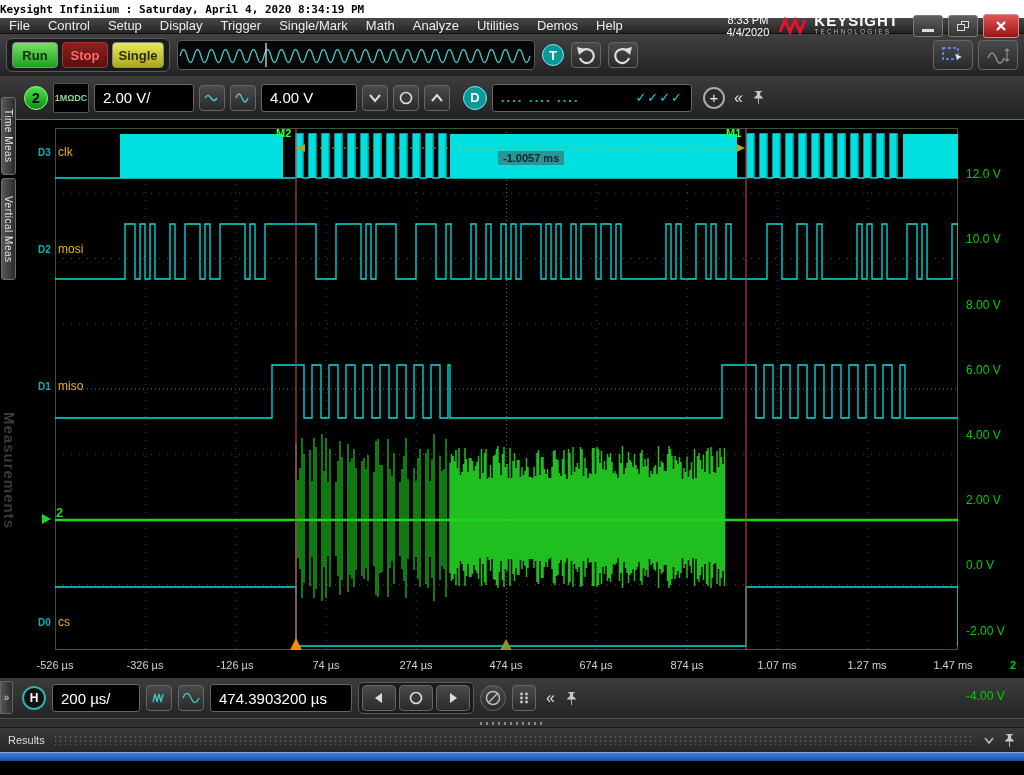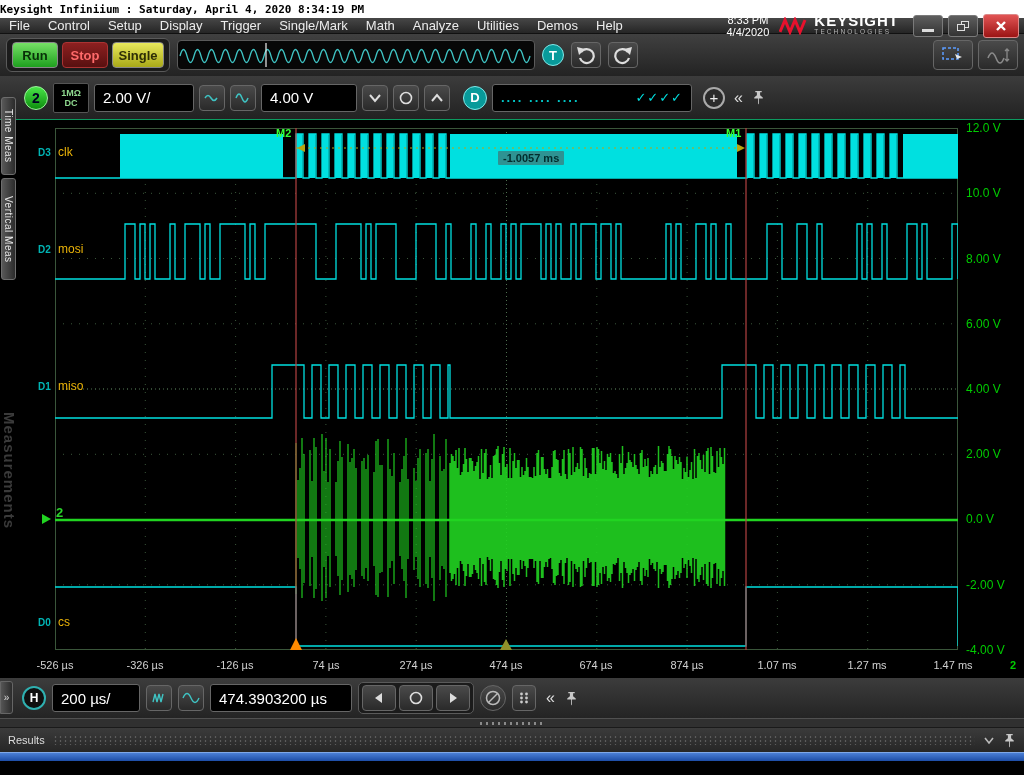--- a/index.html
+++ b/index.html
@@ -50,21 +50,21 @@
   .big-icon-btn { width:40px; height:30px; background:linear-gradient(#4a4a4a,#2a2a2a); border:1px solid #666;
                   border-radius:4px; display:flex; align-items:center; justify-content:center; }
 
   
   .channelbar { height:43px; background:linear-gradient(#3c3c3c,#222); display:flex; align-items:center;
                 padding-left:24px; gap:5px; }
   .ch-circle { width:24px; height:24px; border-radius:50%; background:linear-gradient(#49e549,#0d8d0d);
                border:1px solid #9cf59c; color:#002; font-weight:bold; font-size:14px;
                display:flex; align-items:center; justify-content:center; }
   .coupling { width:36px; height:30px; background:#000; border:1px solid #555; border-radius:2px;
-              color:#8fd98f; font-size:9px; font-weight:bold; display:flex; flex-direction:column;
+              color:#8fd98f; font-size:9px; font-weight:bold; display:flex; flex-direction:row;
               align-items:center; justify-content:center; line-height:10px; }
   .mini-btn { width:26px; height:26px; background:linear-gradient(#4a4a4a,#2a2a2a); border:1px solid #666;
               border-radius:4px; display:flex; align-items:center; justify-content:center; color:#eee; }
   .d-circle { width:24px; height:24px; border-radius:50%; background:#089a9a; border:1px solid #7fe9e9;
               color:#fff; font-weight:bold; font-size:13px; display:flex; align-items:center; justify-content:center; }
   .dig-box { width:200px; height:28px; background:#000; border:1px solid #666; border-radius:3px;
              display:flex; align-items:center; justify-content:space-between; padding:0 8px; }
   .dig-dots { color:#00c8c8; font-size:13px; font-weight:bold; letter-spacing:2px; }
   .dig-checks { color:#00dede; font-size:13px; letter-spacing:1px; }
   .plus-circle { width:22px; height:22px; border-radius:50%; border:2px solid #aaa; color:#eee; font-size:15px;
@@ -84,21 +84,21 @@
   
   .main { position:relative; height:535px; background:#000; border-top:1px solid #0c9a60; }
   .ov { position:absolute; z-index:4; white-space:nowrap; }
   .sig-id { color:#00b4b4; font-size:10px; font-weight:bold; }
   .sig-name { color:#eab308; font-size:12px; }
   .ref2 { color:#2ad42a; font-size:13px; font-weight:bold; }
   .ref-tri { width:0; height:0; border-top:5px solid transparent; border-bottom:5px solid transparent;
              border-left:9px solid #21d421; }
   .mlabel { color:#35ff35; font-size:11px; font-weight:bold; }
   .delta-label { background:#2e9393; color:#012c2c; font-size:11px; font-weight:bold; padding:1px 5px; border-radius:1px; }
-  .ytick { color:#00cc00; font-size:12px; left:966px; }
+  .ytick { color:#00cc00; font-size:12px; left:966px;margin-top:46px; }
 
   
   .xaxis { position:relative; height:24px; background:#000; }
   .xtick { position:absolute; top:5px; transform:translateX(-50%); color:#d2d2d2; font-size:11px; white-space:nowrap; }
   .xtick.chan { color:#00cc00; transform:none; font-weight:bold; }
 
   
   .hbar { position:relative; height:40px; background:linear-gradient(#3c3c3c,#242424);
           display:flex; align-items:center; gap:6px; padding-left:22px; }
   .expander { position:absolute; left:0; top:3px; width:13px; height:33px; background:linear-gradient(90deg,#555,#2c2c2c);

